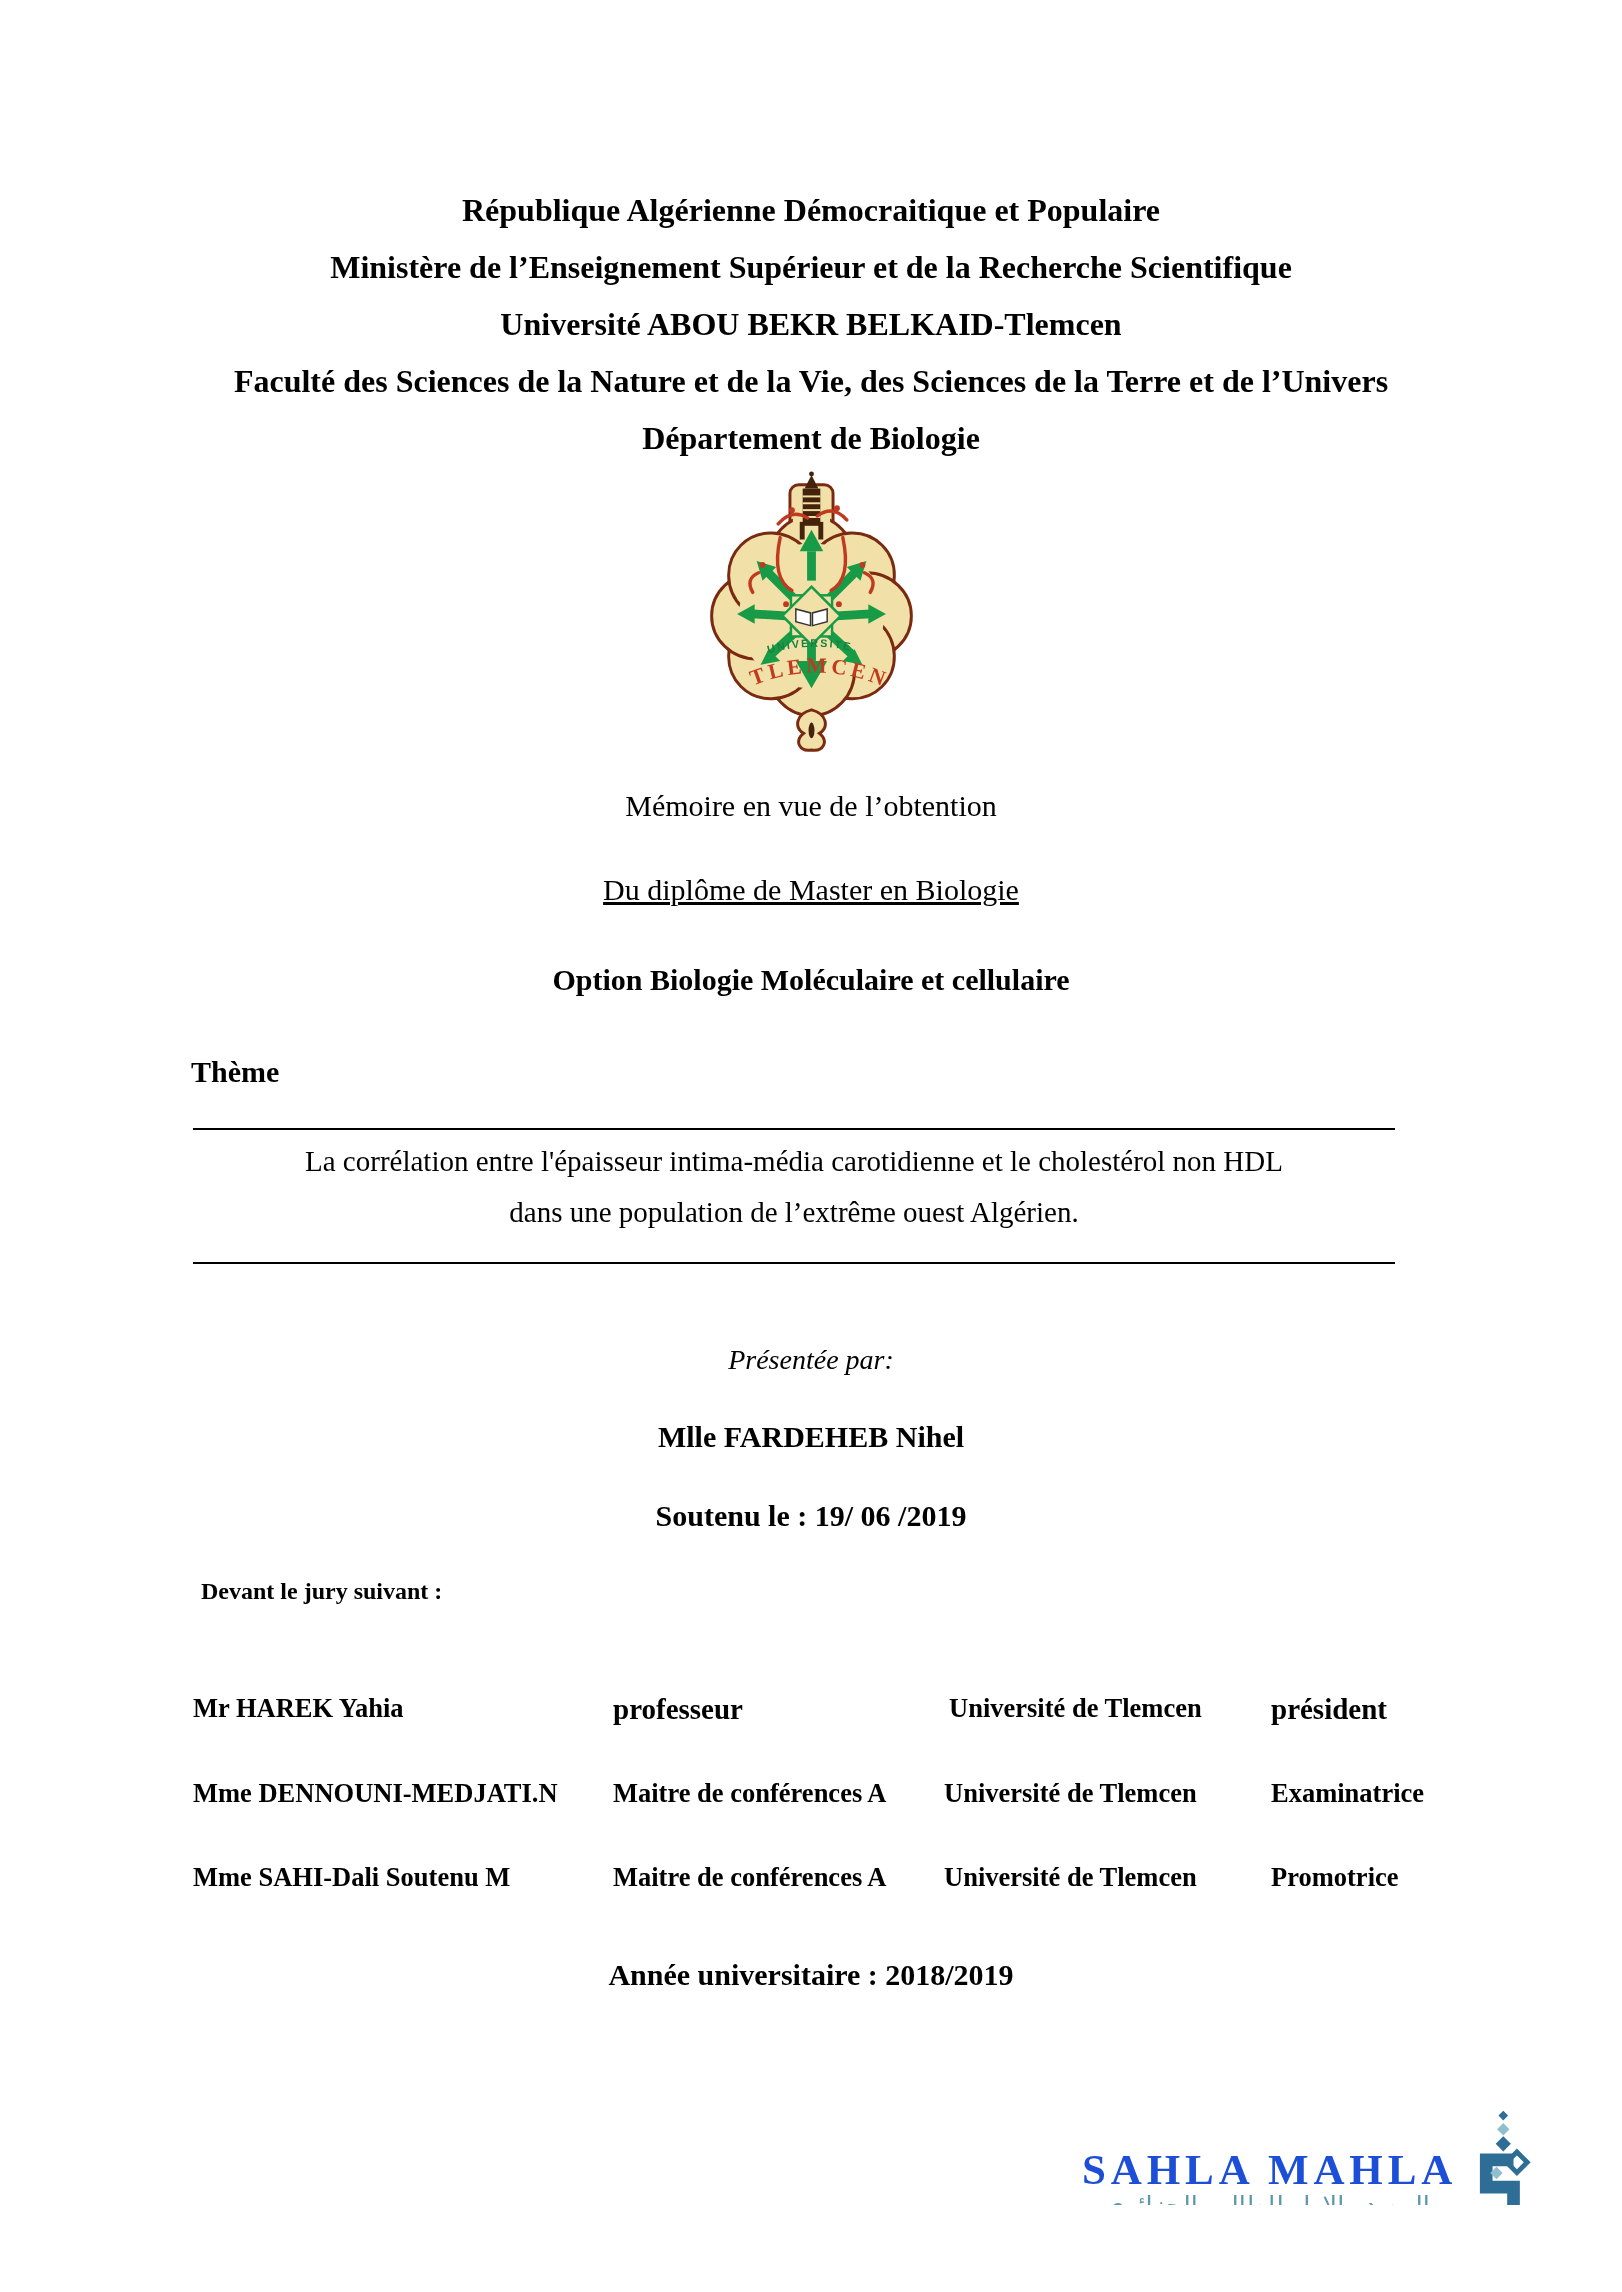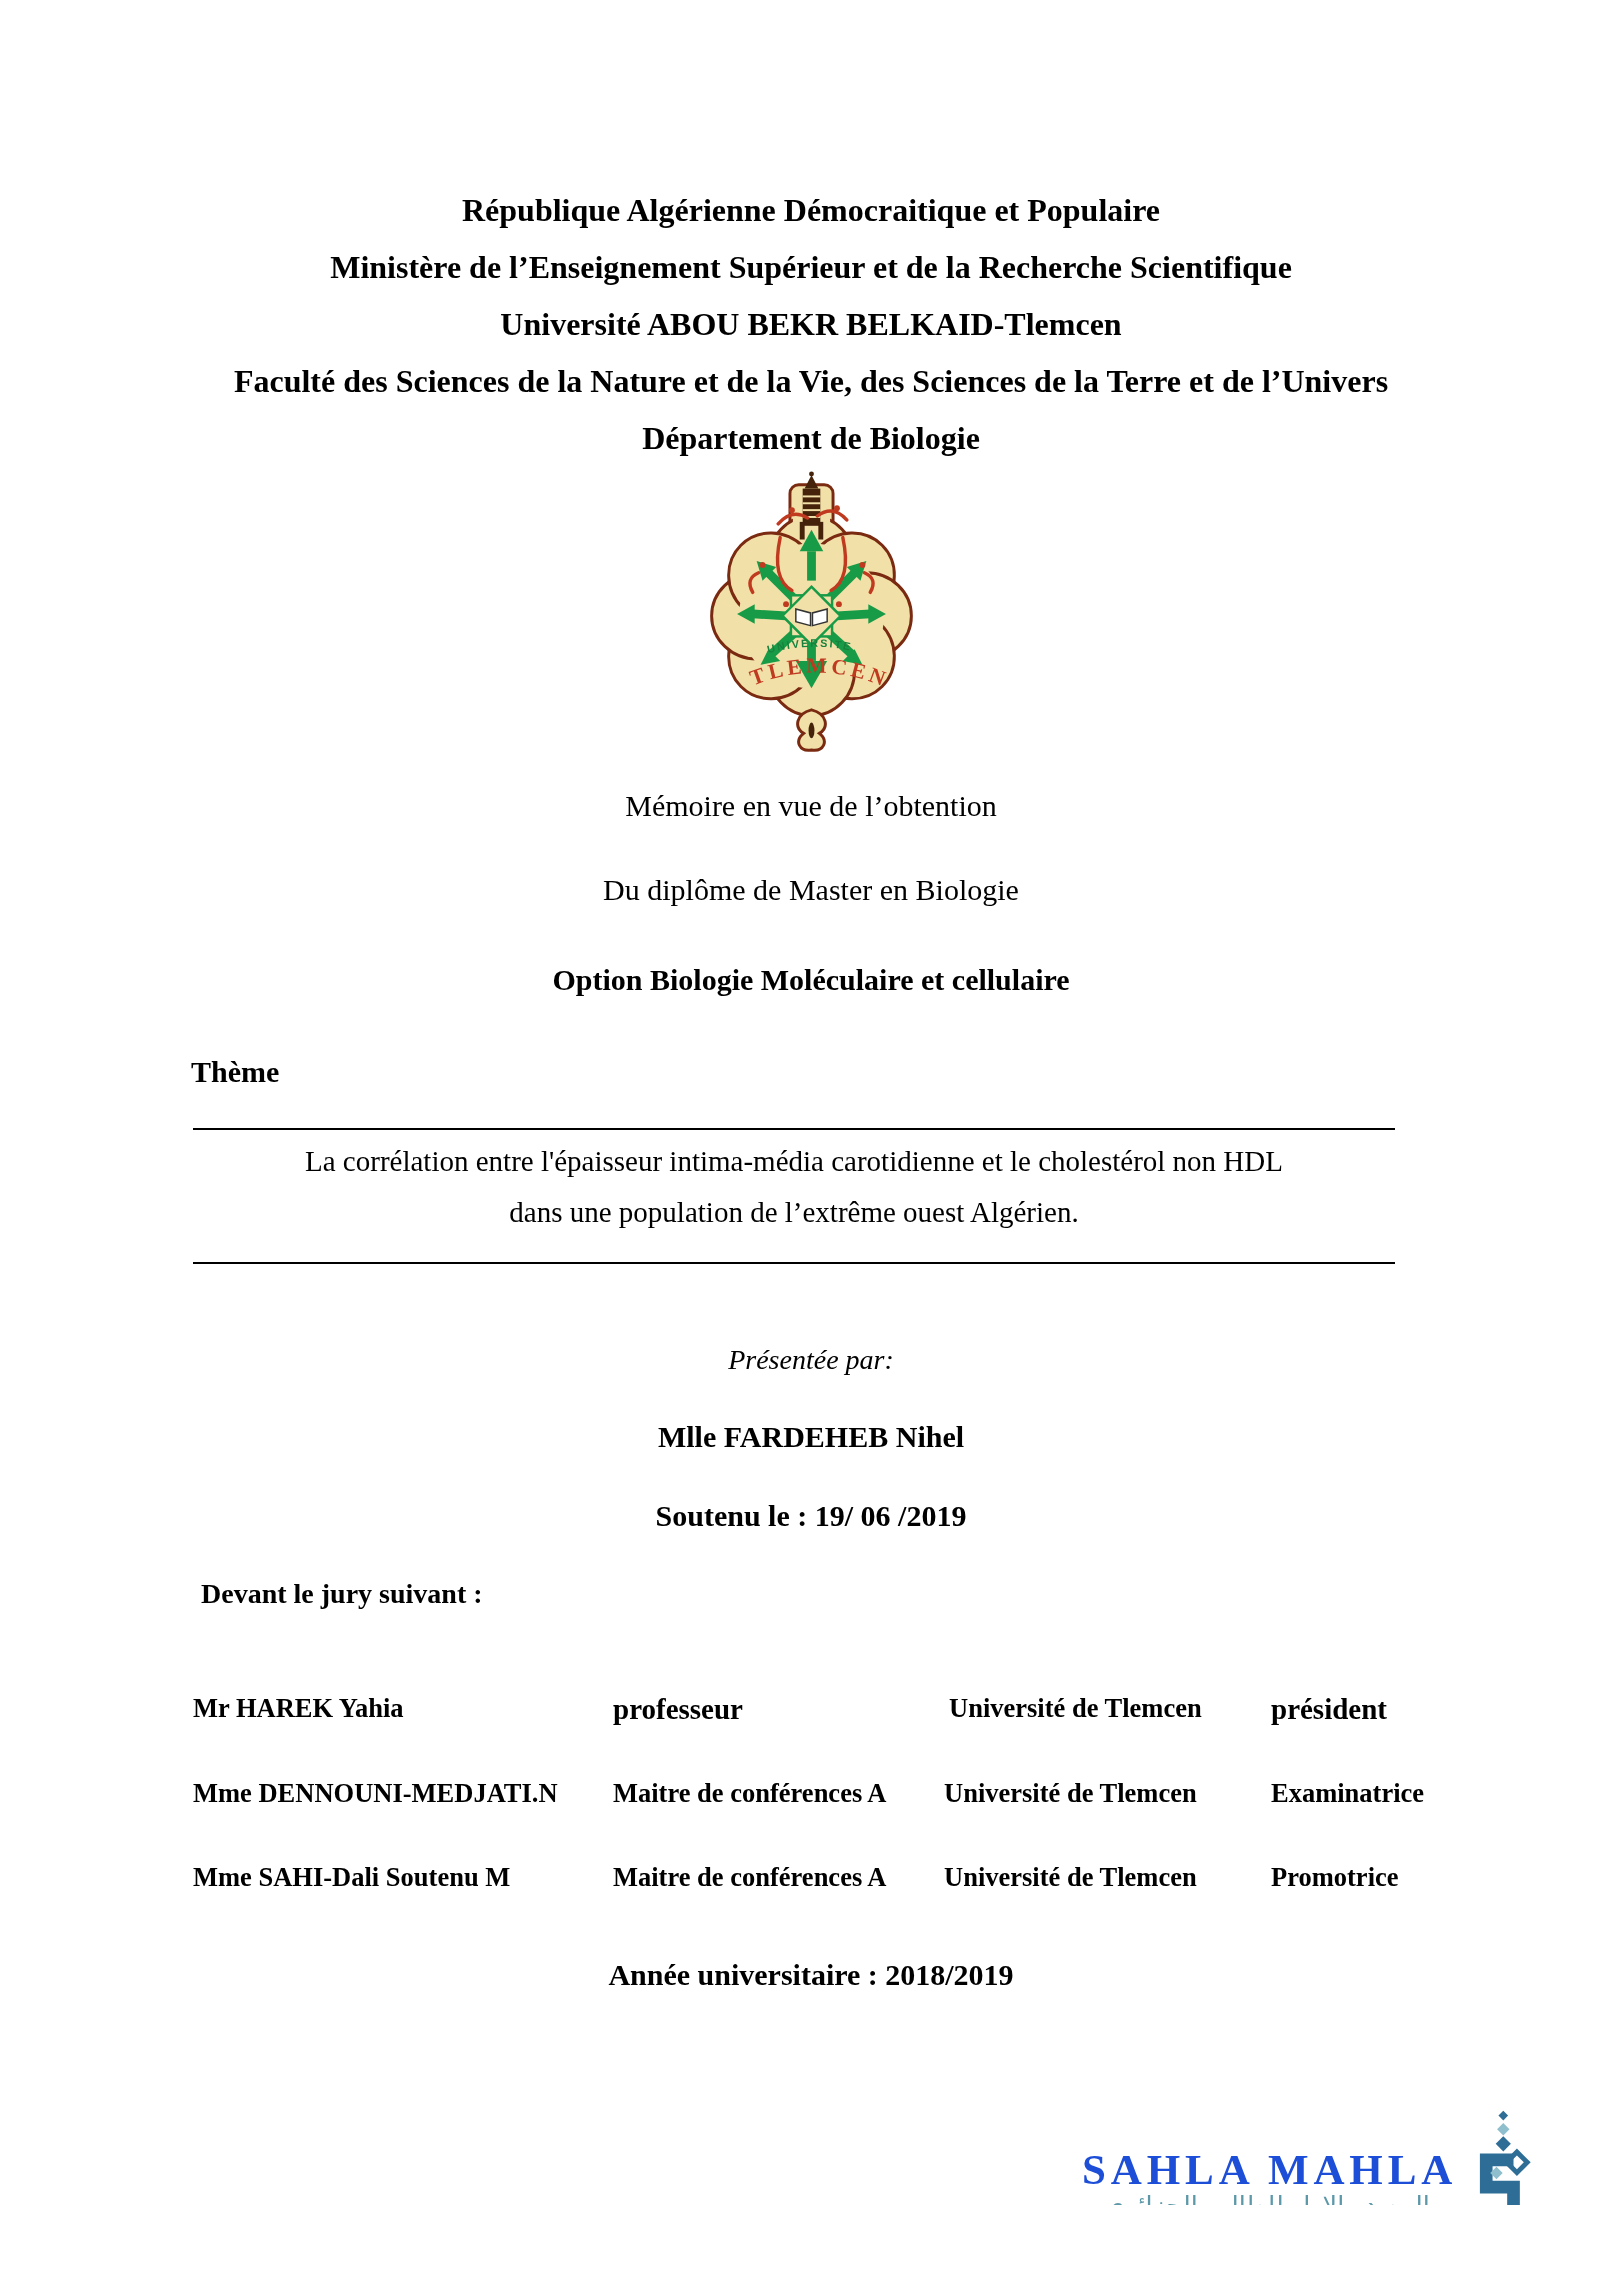--- a/index.html
+++ b/index.html
@@ -128,33 +128,33 @@
     </text>
     <text font-family="Liberation Serif, serif" font-size="22" font-weight="bold" fill="#C03A20" letter-spacing="4">
       <textPath href="#arcT" startOffset="5%">TLEMCEN</textPath>
     </text>
 
     <path d="M120,248 C104,252 102,266 112,272 C102,280 108,291 120,289 C132,291 138,280 128,272 C138,266 136,252 120,248 Z" fill="#F1E0A8" stroke="#7A2A10" stroke-width="3"></path>
     <ellipse cx="120" cy="269" rx="3" ry="8" fill="#45220A"></ellipse>
   </svg>
 
   <p class="abs center mid" style="top:789px;">Mémoire en vue de l’obtention</p>
-  <p class="abs center mid" style="top:873px;">Du diplôme de Master en Biologie</p>
+  <p class="abs center mid" style="top:873px;text-decoration:underline;">Du diplôme de Master en Biologie</p>
   <p class="abs center mid bold" style="top:963px;">Option Biologie Moléculaire et cellulaire</p>
 
   <p class="abs mid bold" style="left:191px;top:1055px;">Thème</p>
   <hr class="abs hline" style="left:193px;top:1128px;width:1202px;">
   <p class="abs theme-band" style="top:1145px;">La corrélation entre l'épaisseur intima-média carotidienne et le cholestérol non HDL</p>
   <p class="abs theme-band" style="top:1196px;">dans une population de l’extrême ouest Algérien.</p>
   <hr class="abs hline" style="left:193px;top:1262px;width:1202px;">
 
   <p class="abs center" style="top:1344px;font-size:28px;font-style:italic;">Présentée par:</p>
   <p class="abs center mid bold" style="top:1420px;">Mlle FARDEHEB Nihel</p>
   <p class="abs center mid bold" style="top:1499px;">Soutenu le : 19/ 06 /2019</p>
-  <p class="abs bold" style="left:201px;top:1578px;font-size:28px;">Devant le jury suivant :</p>
+  <p class="abs bold" style="left:201px;top:1578px;font-size:24px;">Devant le jury suivant :</p>
 
   <div class="abs jury-row first" style="top:1693px;left:0;width:100%;height:39px;">
     <span class="c1">Mr HAREK Yahia</span>
     <span class="c2">professeur</span>
     <span class="c3">Université de Tlemcen</span>
     <span class="c4">président</span>
   </div>
   <div class="abs jury-row" style="top:1778px;left:0;width:100%;height:39px;">
     <span class="c1">Mme DENNOUNI-MEDJATI.N</span>
     <span class="c2">Maitre de conférences A</span>

